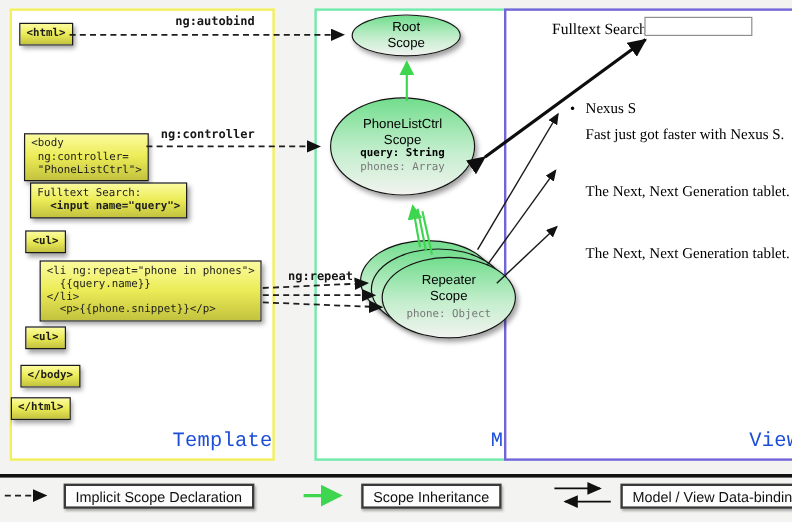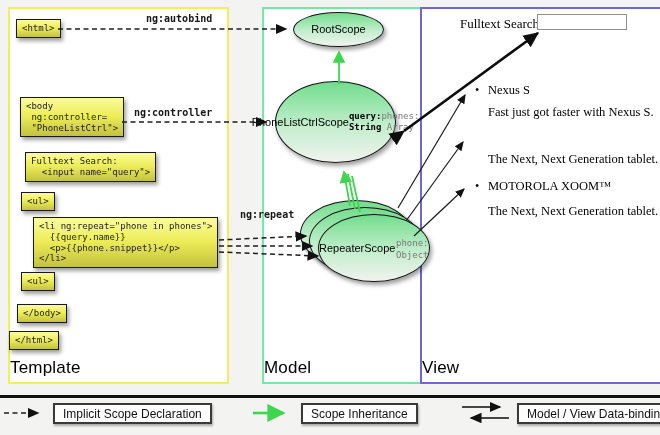--- a/index.html
+++ b/index.html
@@ -4,41 +4,41 @@
 <style>
   * { margin:0; padding:0; box-sizing:border-box; }
   body { font-family:"Liberation Sans",sans-serif; background:#fff; }
   .stage { position:relative; width:660px; height:435px; background:#f3f3f1; overflow:hidden; }
 
   
   .panel { position:absolute; top:7px; height:377px; background:#fff; border:2px solid; }
   .panel-template { left:8px;  width:221px; }
   .panel-model    { left:236px; width:201px;margin-left:26px; }
   .panel-view     { left:420px; width:248px; }
-  .panel-title { position:absolute; bottom:4px; left:0; width:100%; text-align:left;
-                 font-size:17px; color:#000000; letter-spacing:.2px; }
+  .panel-title { position:absolute; bottom:4px; left:0; width:100%; text-align:right;
+                 font-size:17px; color:#1d4ed8; letter-spacing:.2px;font-family:Liberation Mono, monospace; }
 
   
   .codebox { position:absolute; border:1px solid #1a1a1a; padding:3px 5px;
              background:linear-gradient(180deg,#fbfb9e 0%,#ecec58 48%,#c3c23e 100%);
              box-shadow:2px 3px 4px rgba(0,0,0,.38);
              font-family:"DejaVu Sans Mono",monospace; font-size:9px; line-height:1.2;
              color:#1c1c1c; }
   .codebox div { white-space:pre; }
-  .codebox.bold, .codebox .bold { font-weight:400; }
+  .codebox.bold, .codebox .bold { font-weight:700; }
 
   
   .arrow-label { position:absolute; font-family:"DejaVu Sans Mono",monospace;
                  font-weight:700; font-size:10px; color:#171717; }
 
   
   .scope { position:absolute; border:1.5px solid #141414; border-radius:50%;
            background:linear-gradient(180deg,#72dd8d 0%,#c3eecd 55%,#f1f3ef 100%);
            box-shadow:2px 3px 4px rgba(0,0,0,.38);
-           display:flex; flex-direction:row; align-items:center; justify-content:center;
+           display:flex; flex-direction:column; align-items:center; justify-content:center;
            text-align:center; }
   .scope .sname { font-size:11px; line-height:1.15; color:#000; }
   .scope .sprop { font-family:"DejaVu Sans Mono",monospace; font-size:9px; line-height:1.25; }
   .sprop.b { font-weight:700; color:#000; }
   .sprop.g { color:#787878; }
 
   
   .view-search-label { position:absolute; left:460px; top:16px;
                        font-family:"Liberation Serif",serif; font-size:13px; color:#000; }
   .view-search-input { position:absolute; left:537px; top:14px; width:90px; height:16px;
@@ -72,57 +72,57 @@
     <div class="panel-title">Model</div>
   </div>
   <div class="panel panel-view" style="border-color:#7265d8">
     <div class="panel-title">View</div>
   </div>
 
   <div class="codebox bold" style="left:16px;top:19px">
     <div>&lt;html&gt;</div>
   </div>
 
-  <div class="codebox" style="left:20px;top:97px">
+  <div class="codebox" style="left:20px;top:111px">
     <div>&lt;body</div>
     <div> ng:controller=</div>
     <div> "PhoneListCtrl"&gt;</div>
   </div>
 
   <div class="codebox" style="left:25px;top:152px">
     <div>Fulltext Search:</div>
     <div class="bold">  &lt;input name="query"&gt;</div>
   </div>
 
   <div class="codebox bold" style="left:21px;top:192px">
     <div>&lt;ul&gt;</div>
   </div>
 
   <div class="codebox" style="left:33px;top:217px">
     <div>&lt;li ng:repeat="phone in phones"&gt;</div>
     <div>  {{query.name}}</div>
+    <div>&lt;/li&gt;</div>
     <div>  &lt;p&gt;{{phone.snippet}}&lt;/p&gt;</div>
-    <div>&lt;/li&gt;</div>
   </div>
 
   <div class="codebox bold" style="left:21px;top:272px">
     <div>&lt;ul&gt;</div>
   </div>
 
   <div class="codebox bold" style="left:17px;top:304px">
     <div>&lt;/body&gt;</div>
   </div>
 
   <div class="codebox bold" style="left:9px;top:331px">
     <div>&lt;/html&gt;</div>
   </div>
 
   <div class="arrow-label" style="left:146px;top:13px">ng:autobind</div>
   <div class="arrow-label" style="left:134px;top:107px">ng:controller</div>
-  <div class="arrow-label" style="left:240px;top:209px">ng:repeat</div>
+  <div class="arrow-label" style="left:240px;top:225px">ng:repeat</div>
 
   <div class="scope" style="left:293px;top:12px;width:91px;height:35px">
     <div class="sname">Root</div>
     <div class="sname">Scope</div>
   </div>
 
   <div class="scope" style="left:275px;top:81px;width:121px;height:82px">
     <div class="sname">PhoneListCtrl</div>
     <div class="sname">Scope</div>
     <div class="sprop b" style="margin-top:0">query: String</div>
@@ -138,21 +138,20 @@
   </div>
 
   <div class="view-search-label">Fulltext Search:</div>
   <input class="view-search-input" type="text" value="" style="">
 
   <div class="vitem-name" style="left:488px;top:83px">Nexus S</div>
   <div class="vitem-snippet" style="left:488px;top:105px">Fast just got faster with Nexus S.</div>
 
   <div class="vitem-snippet" style="left:488px;top:152px">The Next, Next Generation tablet.</div>
 
-  <div class="vitem-name" style="left:488px;top:179px">MOTOROLA XOOM™</div>
   <div class="vitem-snippet" style="left:488px;top:204px">The Next, Next Generation tablet.</div>
 
   <div class="legend-box" style="left:301px">Scope Inheritance</div>
   <div class="legend-box" style="left:53px">Implicit Scope Declaration</div>
   <div class="legend-box" style="left:517px">Model / View Data-binding</div>
 
   <svg class="overlay" width="660" height="435" viewBox="0 0 660 435">
     <defs>
       <marker id="mb" markerWidth="9" markerHeight="8" refX="7" refY="3.5" orient="auto">
         <path d="M0,0 L8,3.5 L0,7 z" fill="#111"></path>

